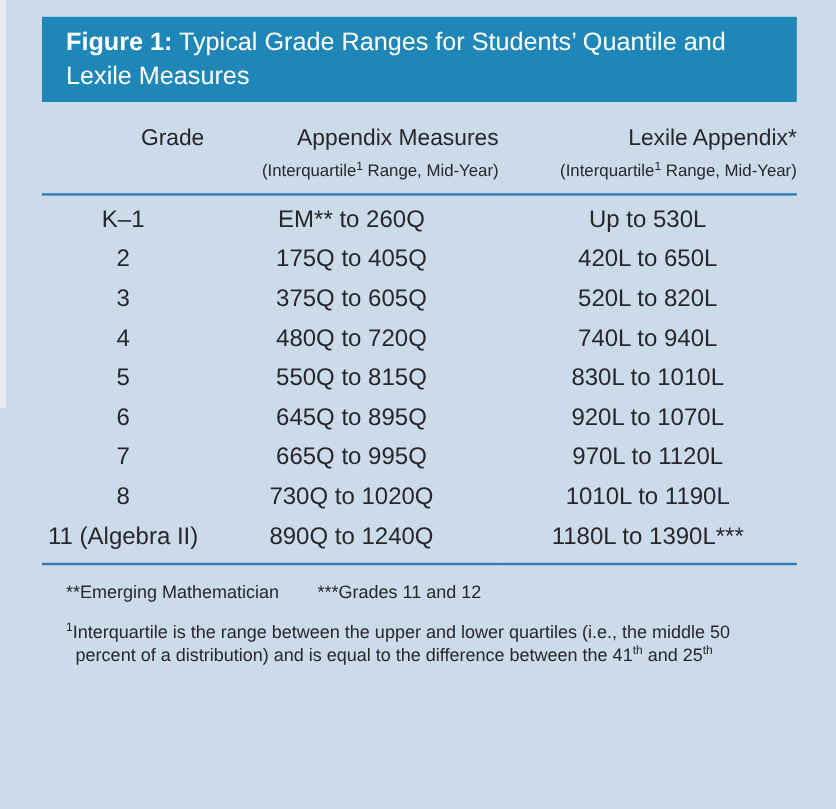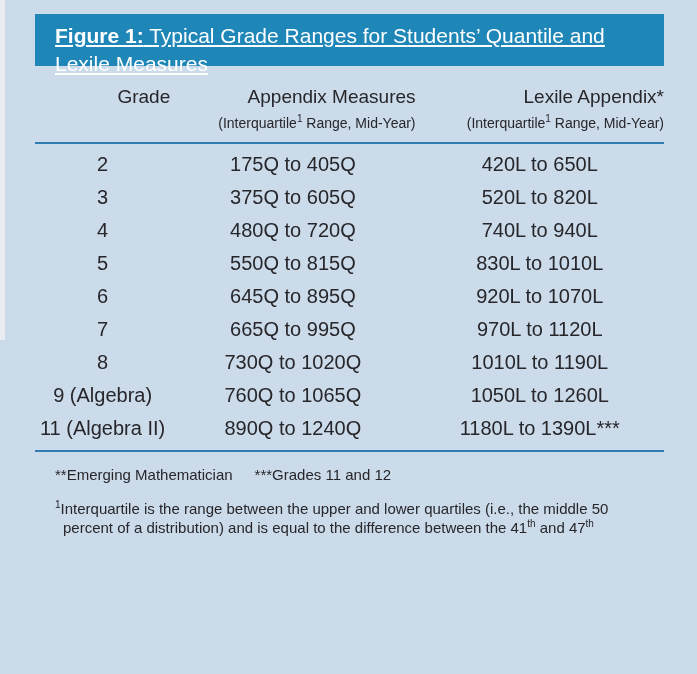--- a/index.html
+++ b/index.html
@@ -16,27 +16,26 @@
     font-family:"Liberation Sans","DejaVu Sans",sans-serif;
     color:var(--ink);
     position:relative;
   }
   .edge-strip{
     position:absolute;left:0;top:0;width:5px;height:340px;
     background:#e9edf2;
   }
   .title-bar{
     margin:14px 33px 0 35px;
-    height:52px;
+    height:71px;
     background:var(--bar-bg);
     color:var(--bar-ink);
     font-size:21px;
     line-height:28px;
     padding:8px 20px;
-    text-decoration:underline;
   }
   .title-bar b{font-weight:bold;}
   .content{
     margin:0 33px 0 35px;
   }
   table{
     width:100%;
     border-collapse:collapse;
     color:var(--ink);
   }
@@ -72,21 +71,21 @@
     margin:13px 26px 0 20px;
     font-size:15px;
     line-height:19px;
   }
   .fn{
     padding-left:8px;
     text-indent:-8px;
     margin-bottom:15px;
   }
   .fn:last-child{margin-bottom:0;}
-  .fn-gap{margin-left:22px;}
+  .fn-gap{margin-left:32px;}
 </style>
 </head>
 <body>
 
 <div class="edge-strip"></div>
 
 <div class="title-bar">
   <b>Figure 1:</b><span> Typical Grade Ranges for Students’ Quantile and Lexile Measures</span>
 </div>
 
@@ -106,20 +105,25 @@
           <div class="col-header">Appendix Measures</div>
           <div class="col-sub"><span>(Interquartile</span><sup>1</sup><span> Range, Mid-Year)</span></div>
         </th>
         <th>
           <div class="col-header">Lexile Appendix*</div>
           <div class="col-sub"><span>(Interquartile</span><sup>1</sup><span> Range, Mid-Year)</span></div>
         </th>
       </tr>
     </thead>
     <tbody>
+        <tr>
+          <td>K–1</td>
+          <td>EM** to 260Q</td>
+          <td>Up to 530L</td>
+        </tr>
         <tr>
           <td>2</td>
           <td>175Q to 405Q</td>
           <td>420L to 650L</td>
         </tr>
         <tr>
           <td>3</td>
           <td>375Q to 605Q</td>
           <td>520L to 820L</td>
         </tr>
@@ -142,29 +146,24 @@
           <td>7</td>
           <td>665Q to 995Q</td>
           <td>970L to 1120L</td>
         </tr>
         <tr>
           <td>8</td>
           <td>730Q to 1020Q</td>
           <td>1010L to 1190L</td>
         </tr>
         <tr>
-          <td>9 (Algebra)</td>
-          <td>760Q to 1065Q</td>
-          <td>1050L to 1260L</td>
-        </tr>
-        <tr>
           <td>11 (Algebra II)</td>
           <td>890Q to 1240Q</td>
           <td>1180L to 1390L***</td>
         </tr>
       </tbody>
   </table>
 
   <div class="footnotes">
     <p class="fn"><span>**Emerging Mathematician</span><span class="fn-gap">***Grades 11 and 12</span></p>
-    <p class="fn"><sup>1</sup><span>Interquartile is the range between the upper and lower quartiles (i.e., the middle 50 percent of a distribution) and is equal to the difference between the 41</span><sup>th</sup><span> and 47</span><sup>th</sup></p>
+    <p class="fn"><sup>1</sup><span>Interquartile is the range between the upper and lower quartiles (i.e., the middle 50 percent of a distribution) and is equal to the difference between the 41</span><sup>th</sup><span> and 25</span><sup>th</sup></p>
   </div>
 </div>
 
 </body></html>

